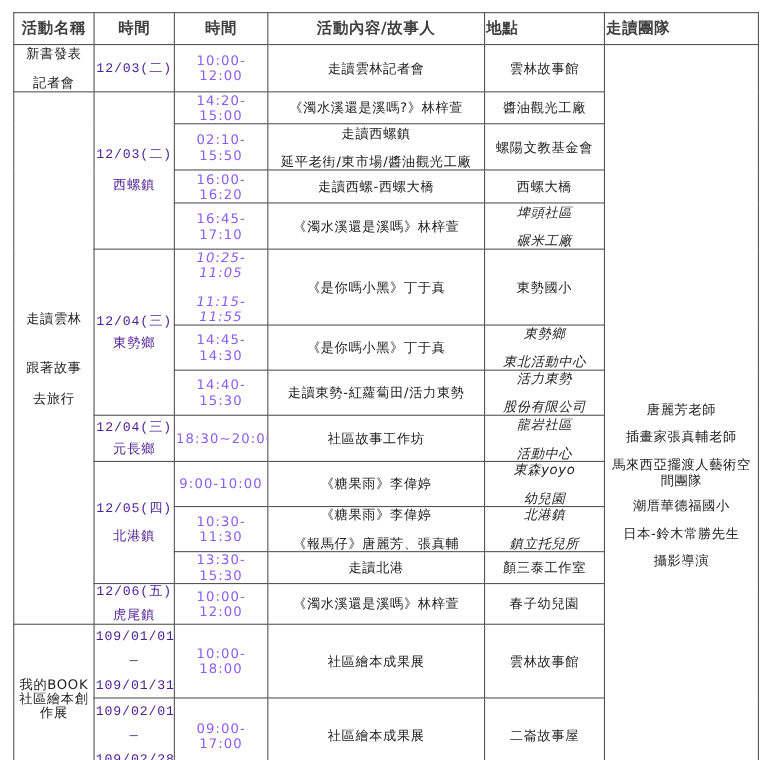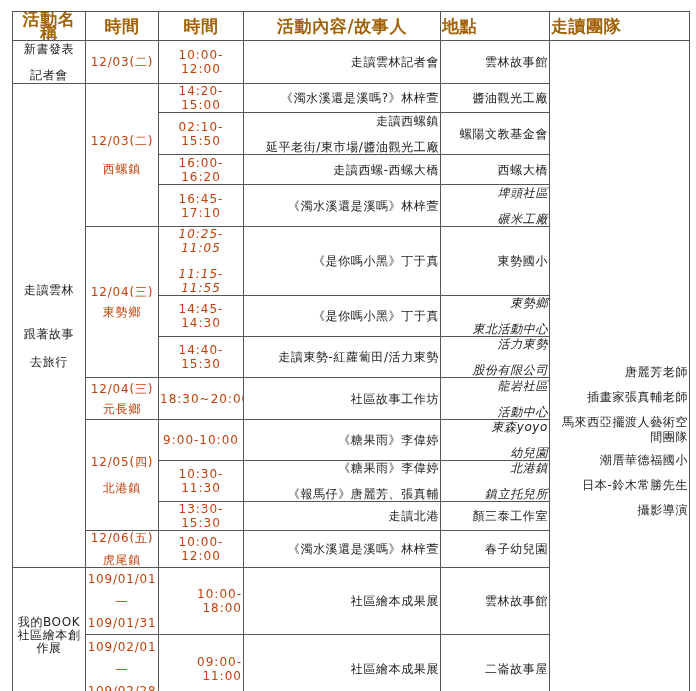--- a/index.html
+++ b/index.html
@@ -11,28 +11,28 @@
     width: 677px;
     font-size: 12px; letter-spacing: 0.6px;
   }
   table.sched td, table.sched th {
     border: 1.5px solid #555;
     padding: 0 1px;
     vertical-align: middle;
     line-height: 14px;
     overflow: hidden;
   }
-  th { font-weight: bold; font-size: 17px; height: 28px; color: #a16207; }
+  th { font-weight: bold; font-size: 14px; height: 28px; color: #404040; }
   th.c { text-align: center; }
   th.l { text-align: left; }
   td.c { text-align: center; }
-  td.l { text-align: right; }
+  td.l { text-align: center; }
   td.top { vertical-align: top; font-style: italic; }
-  .time { color: #c2410c; letter-spacing: 1px; margin-left: 28px; }
-  .date { color: #c2410c; letter-spacing: 0.8px; }
+  .time { color: #8b5cf6; letter-spacing: 1px; margin-left: 28px; }
+  .date { color: #4c1d95; letter-spacing: 0.8px; font-family: Liberation Mono, monospace; }
   .line { display: block; }
   .gap { display: block; height: 14px; }
   .gap2 { display: block; height: 12px; }
   .team .line { margin-bottom: 10px; line-height: 15px; }
   .team .line.wrap { margin-bottom: 8px; }
   .dash { display: block; height: 30px; line-height: 30px; }
 </style>
 </head>
 <body>
 
@@ -290,21 +290,21 @@
           <span class="line">雲林故事館</span>
         </td>
     </tr>
     <tr style="height:68px">
       <td class="c date">
         <span class="line">109/02/01</span>
         <span class="dash">—</span>
         <span class="line">109/02/28</span>
       </td>
       <td class="l time">
-          <span class="line">09:00-11:00</span>
+          <span class="line">09:00-17:00</span>
         </td>
       <td class="l">
           <span class="line">社區繪本成果展</span>
         </td>
       <td class="l">
           <span class="line">二崙故事屋</span>
         </td>
     </tr>
   </tbody>
 </table>

